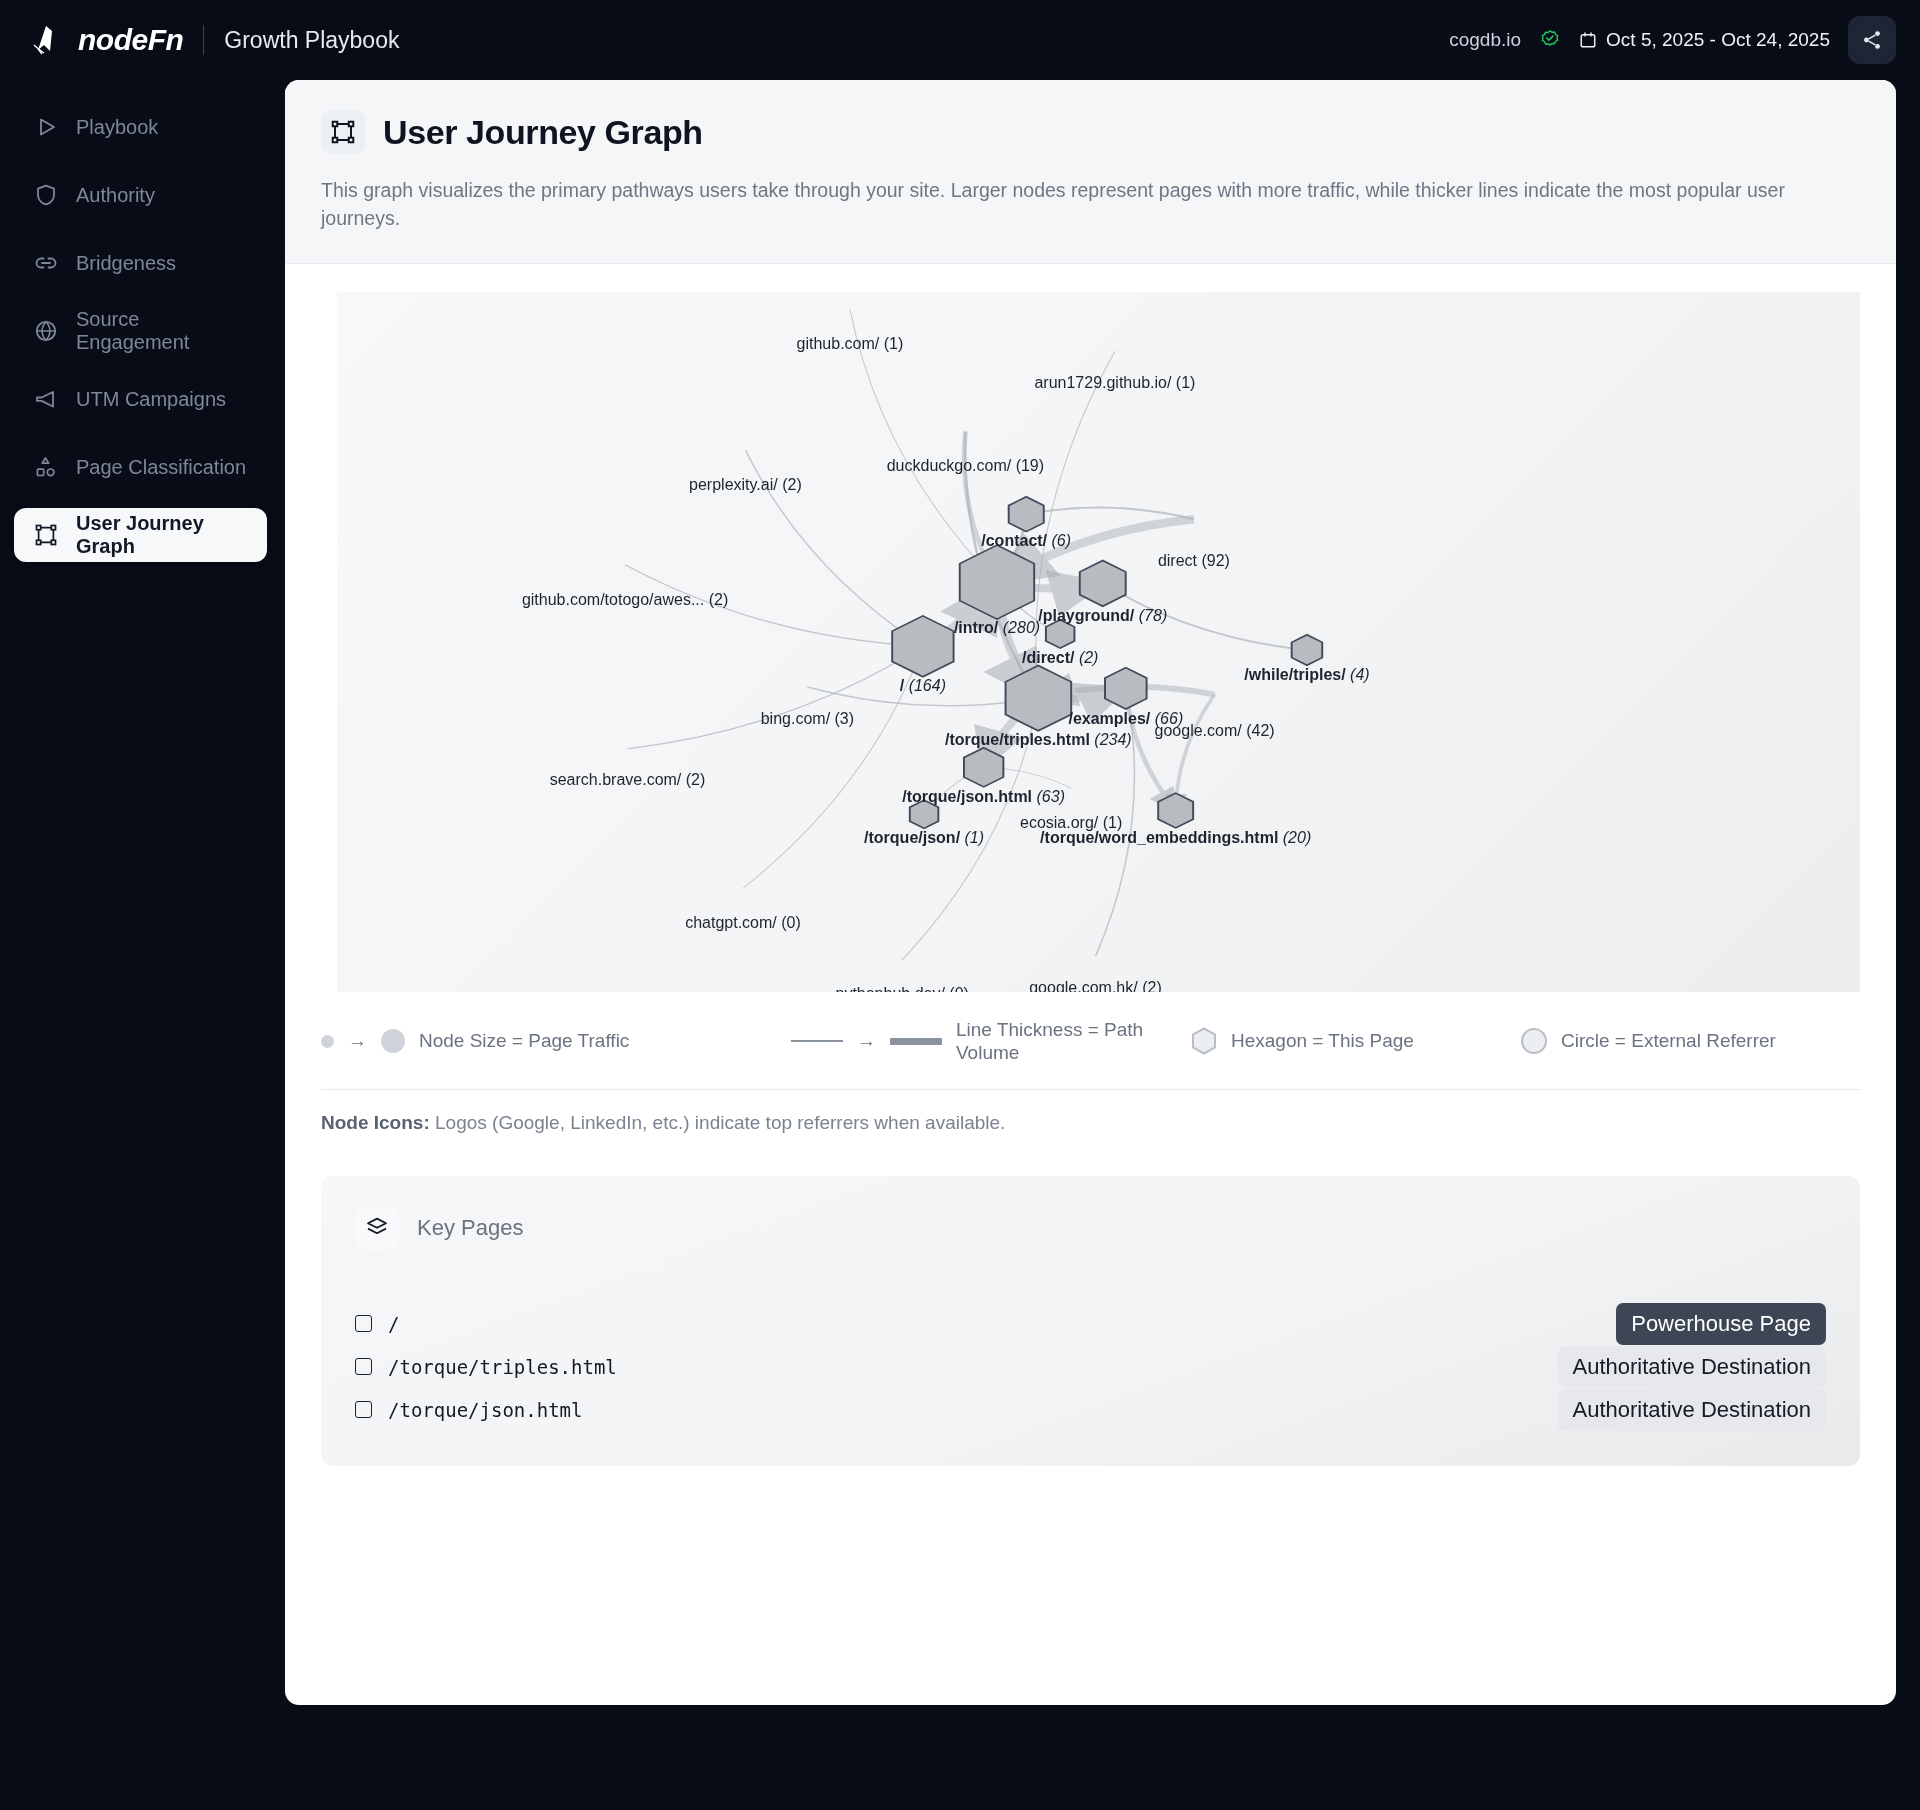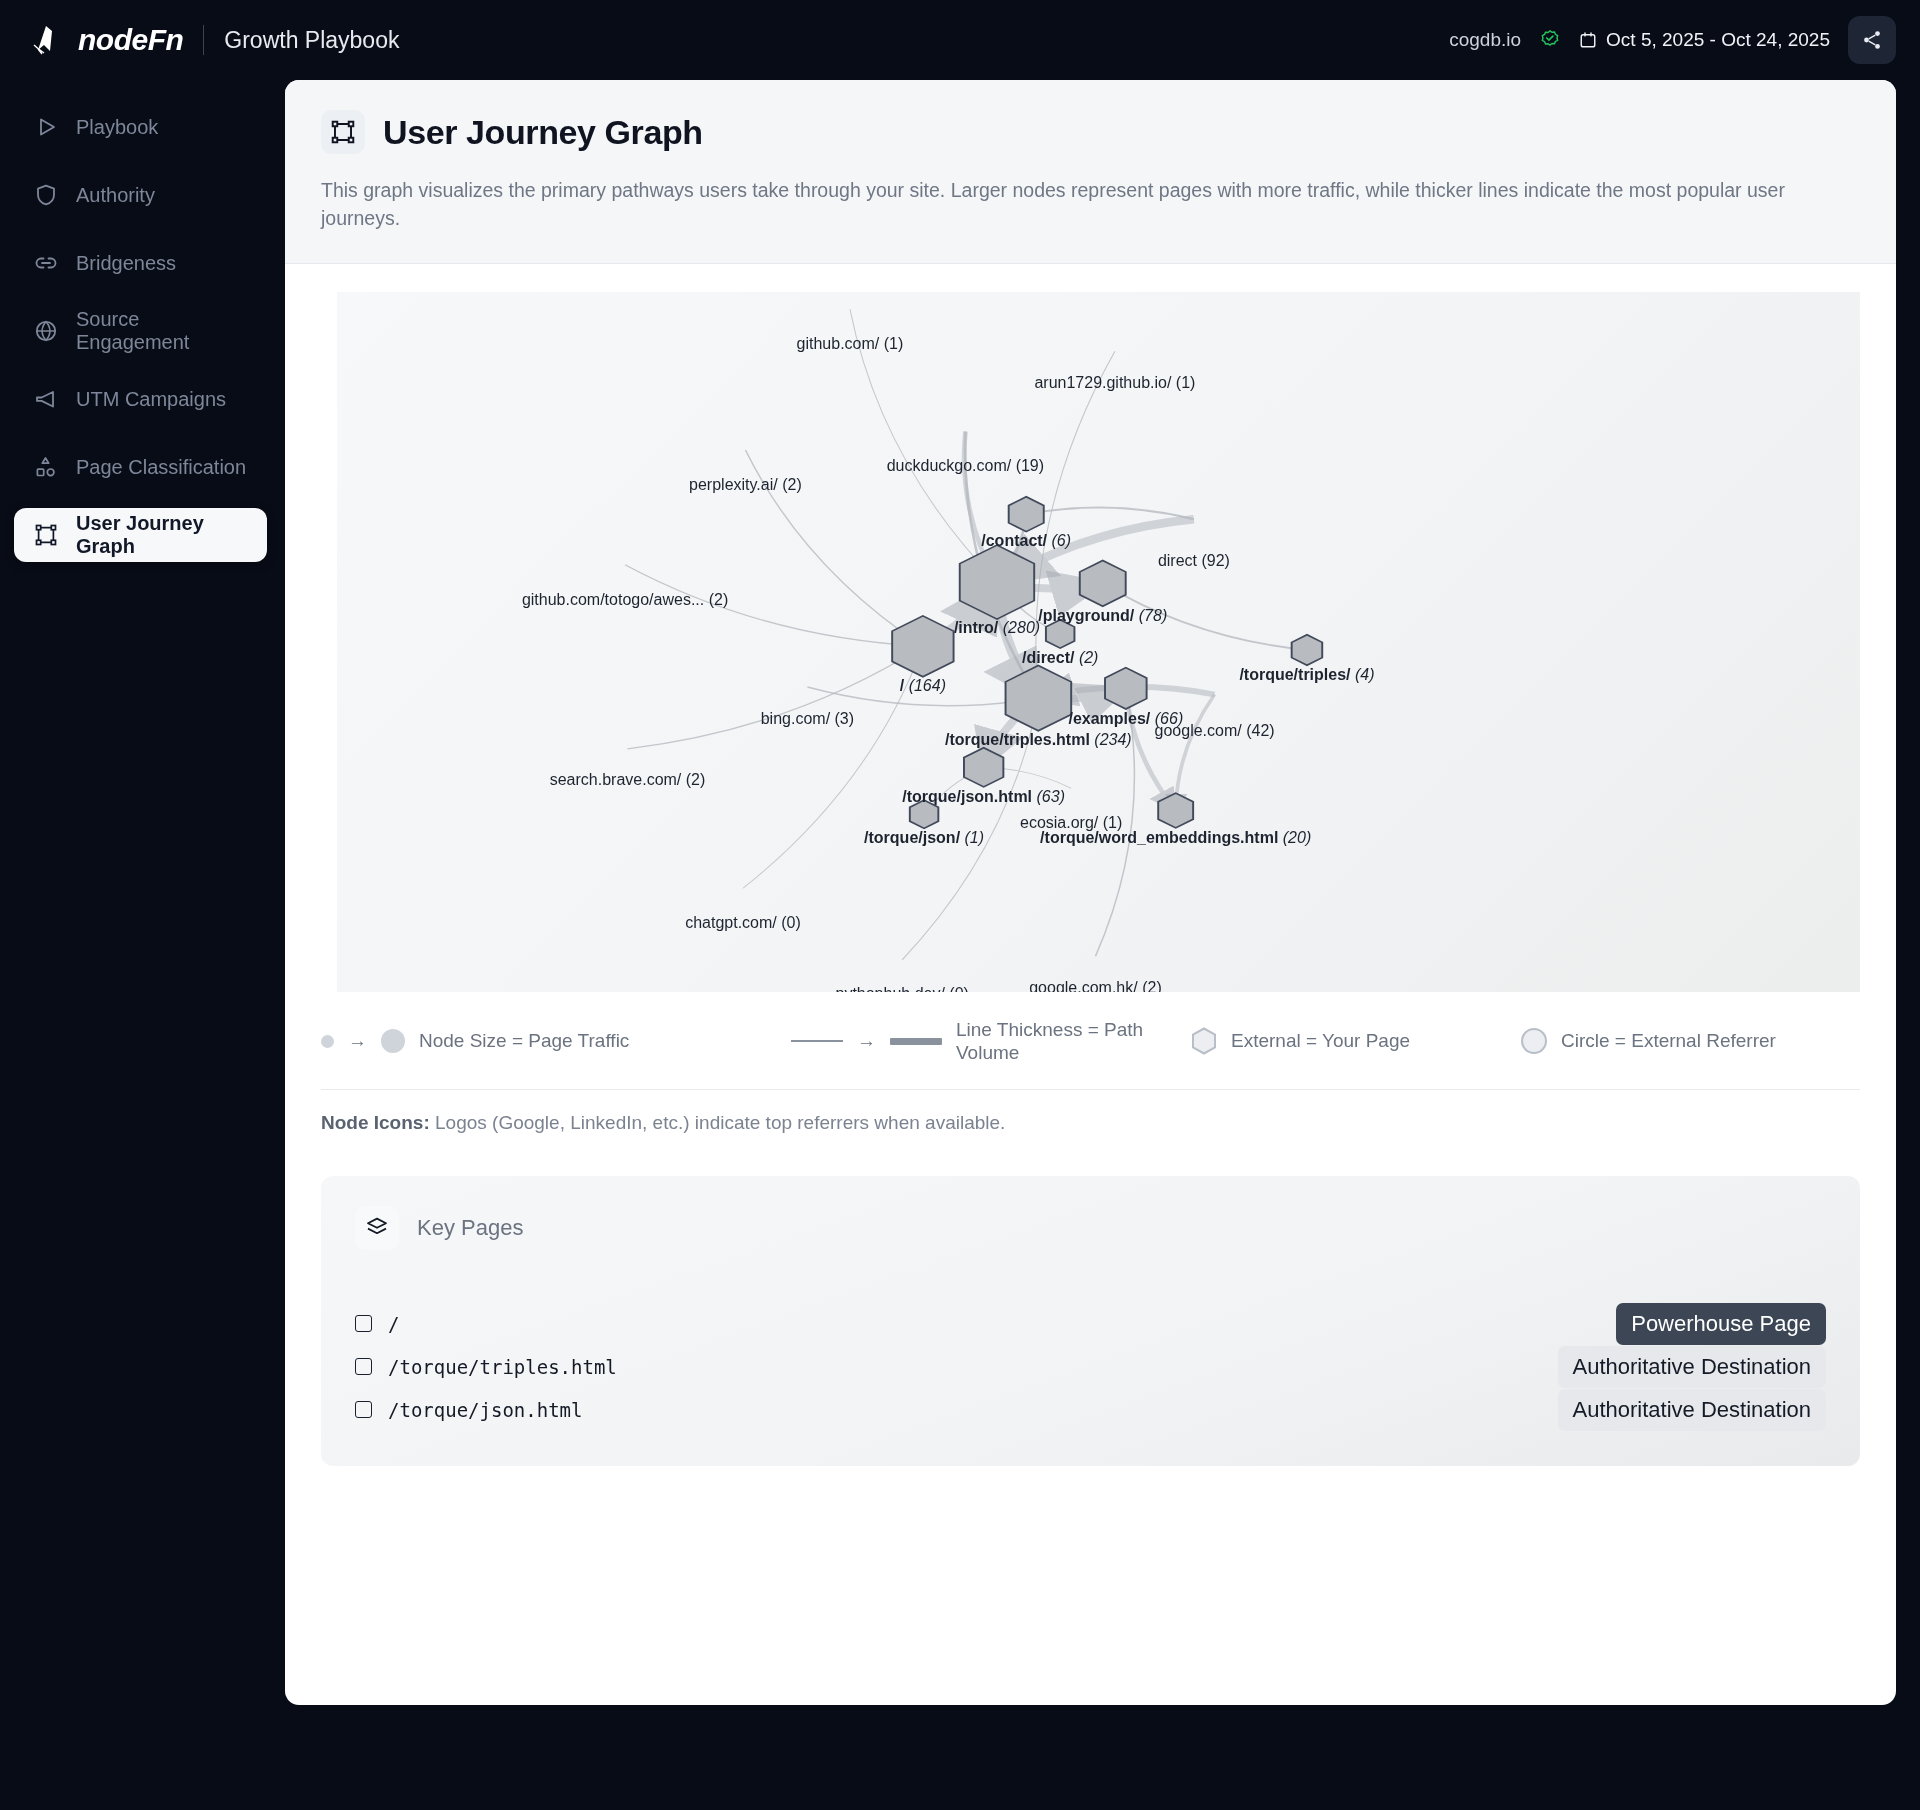--- a/index.html
+++ b/index.html
@@ -423,21 +423,21 @@
             <div class="nodelabel page" style="left: 38.4677%; top: 55.0862%;"><span>/</span> <em>(164)</em></div>
             <div class="nodelabel page" style="left: 45.2514%; top: 34.4222%;"><span>/contact/</span> <em>(6)</em></div>
             <div class="nodelabel page" style="left: 43.336%; top: 46.8116%;"><span>/intro/</span> <em>(280)</em></div>
             <div class="nodelabel page" style="left: 50.2793%; top: 45.0457%;"><span>/playground/</span> <em>(78)</em></div>
             <div class="nodelabel page" style="left: 47.486%; top: 51.0815%;"><span>/direct/</span> <em>(2)</em></div>
             <div class="nodelabel page" style="left: 46.0495%; top: 62.7924%;"><span>/torque/triples.html</span> <em>(234)</em></div>
             <div class="nodelabel page" style="left: 51.7957%; top: 59.7381%;"><span>/examples/</span> <em>(66)</em></div>
             <div class="nodelabel page" style="left: 42.4581%; top: 70.8762%;"><span>/torque/json.html</span> <em>(63)</em></div>
             <div class="nodelabel page" style="left: 38.5475%; top: 76.8311%;"><span>/torque/json/</span> <em>(1)</em></div>
             <div class="nodelabel page" style="left: 55.0678%; top: 76.7502%;"><span>/torque/word_embeddings.html</span> <em>(20)</em></div>
-            <div class="nodelabel page" style="left: 63.6872%; top: 53.5237%;"><span>/torque/triples/</span> <em>(4)</em></div>
+            <div class="nodelabel page" style="left: 63.6872%; top: 53.5237%;"><span>/while/triples/</span> <em>(4)</em></div>
           </div>
       </div>
     </div>
 
     <div class="legend">
       <div class="legend-item l1">
         <span class="dot-s"></span>
         <span style="color:#6b7380;">→</span>
         <span class="dot-l"></span>
         <span class="lg-text">Node Size = Page Traffic</span>
@@ -445,21 +445,21 @@
       <div class="legend-item l2">
         <span class="line-thin"></span>
         <span style="color:#6b7380;">→</span>
         <span class="line-thick"></span>
         <span class="lg-text">Line Thickness = Path Volume</span>
       </div>
       <div class="legend-item l3">
         <svg class="hexmark" viewBox="0 0 26 28">
           <path d="M13 1.5 L24 7.5 L24 20.5 L13 26.5 L2 20.5 L2 7.5 Z" fill="#eceef1" stroke="#b9bfc8" stroke-width="2"></path>
         </svg>
-        <span class="lg-text">External = Your Page</span>
+        <span class="lg-text">Hexagon = This Page</span>
       </div>
       <div class="legend-item l4">
         <span class="circlemark"></span>
         <span class="lg-text">Circle = External Referrer</span>
       </div>
     </div>
     <div class="legend-divider"></div>
 
     <div class="node-icons-note">
       <b>Node Icons:</b>

